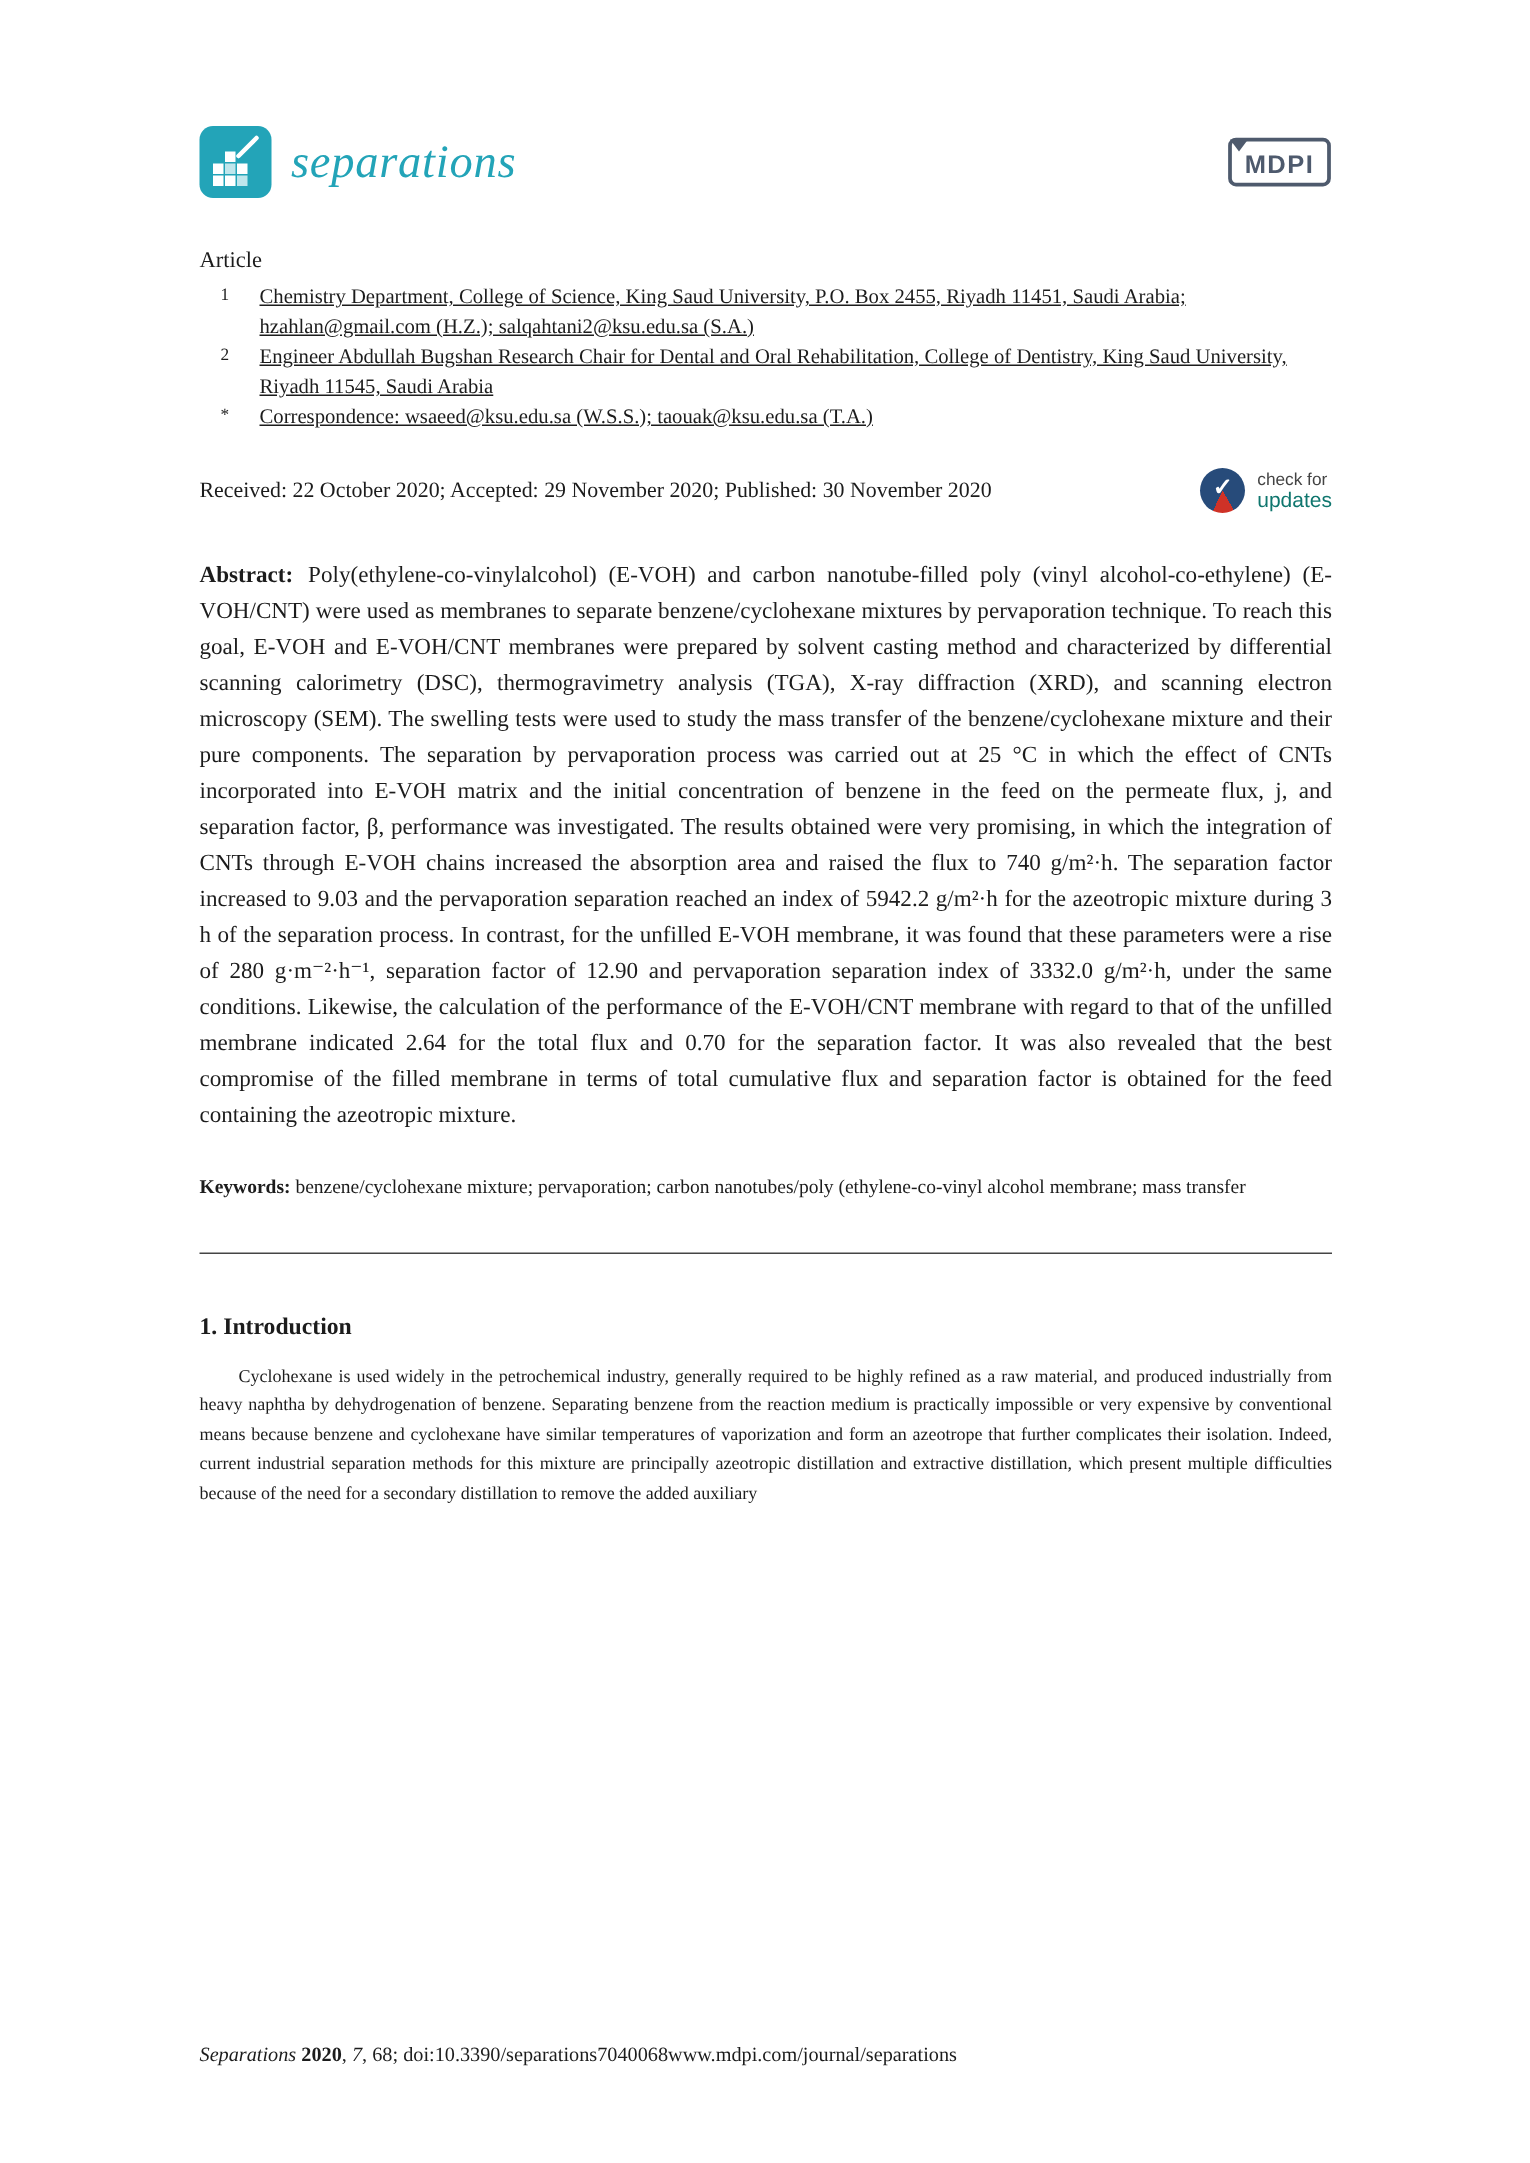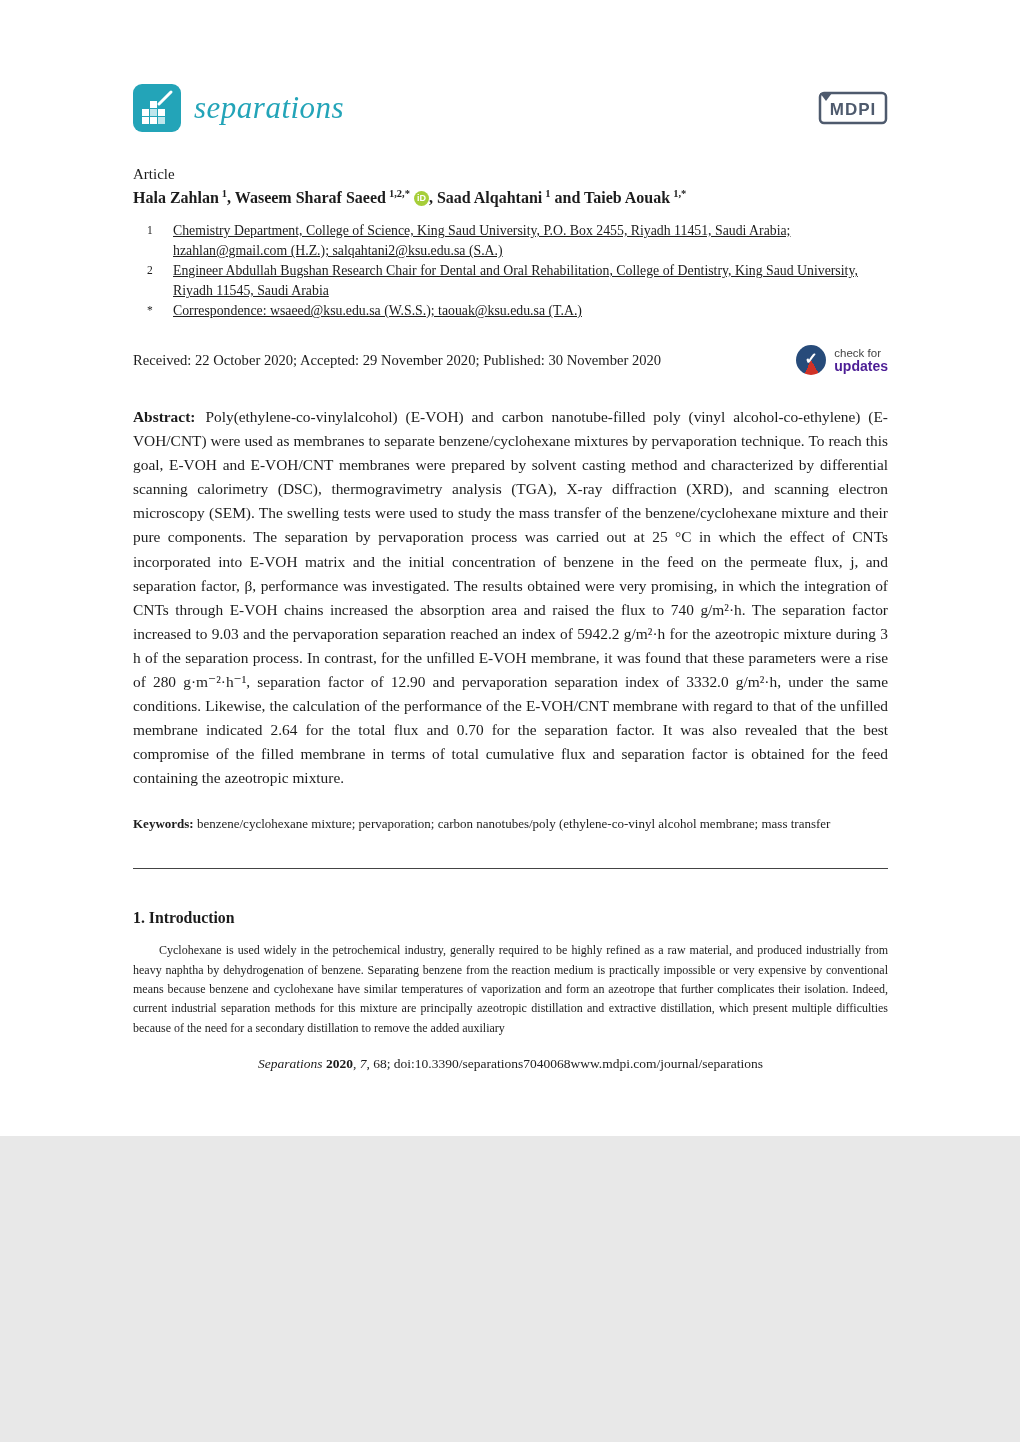--- a/index.html
+++ b/index.html
@@ -1,17 +1,17 @@
 <!DOCTYPE html>
 <html><head>
 <meta charset="utf-8">
 <style>
   html,body{margin:0;padding:0;background:#e8e8e8;}
   .page{
-    width:1020px;height:1136px;position:relative;background:#ffffff;
+    width:1020px;height:1442px;position:relative;background:#ffffff;
     box-sizing:border-box;padding:84px 132px 0 133px;
     font-family:"Liberation Serif","DejaVu Serif",serif;color:#1c1c1c;
     margin:0 auto;overflow:hidden;
   }
   
   .masthead{display:flex;justify-content:space-between;align-items:center;margin-bottom:34px;}
   .journal-logo{display:flex;align-items:center;gap:13px;}
   .logo-mark{width:48px;height:48px;border-radius:9px;background:#23a4b8;position:relative;flex:0 0 auto;}
   .journal-name{font-style:italic;color:#23a4b8;font-size:31px;letter-spacing:.5px;}
   .mdpi-badge{display:flex;align-items:flex-end;}
@@ -30,31 +30,31 @@
   .dates-row{display:flex;justify-content:space-between;align-items:center;margin:24px 0 30px 0;}
   .received{font-size:14.6px;}
   
   .crossmark{display:flex;align-items:center;gap:8px;cursor:pointer;}
   .cm-icon{width:30px;height:30px;border-radius:50%;position:relative;flex:0 0 auto;
            background:conic-gradient(from 150deg,#cf3227 0 55deg,#274b7a 55deg 360deg);}
   .cm-icon span{position:absolute;left:0;top:0;width:30px;height:28px;color:#fff;font-size:16px;
            font-weight:bold;text-align:center;line-height:28px;font-family:"Liberation Sans",sans-serif;}
   .cm-text{font-family:"Liberation Sans",sans-serif;line-height:1.05;}
   .cm-line1{font-size:11.5px;color:#444;}
-  .cm-line2{font-size:14px;font-weight:bold;color:#4c1d95;}
+  .cm-line2{font-size:14px;font-weight:normal;color:#0f766e;}
   
   .abstract{font-size:15.4px;line-height:1.56;text-align:justify;margin:0 0 24px 0;}
   .abstract b{margin-right:10px;}
   .keywords{font-size:13px;line-height:1.56;text-align:justify;margin:0 0 34px 0;}
   .rule{border:none;border-top:1px solid #444;margin:0;}
   .section-heading{font-size:15.8px;font-weight:bold;margin:40px 0 14px 0;}
   .body-para{font-size:12px;line-height:1.62;text-align:justify;text-indent:26px;margin:0;}
   
   .page-footer{position:absolute;left:133px;right:132px;bottom:64px;display:flex;
-               justify-content:center;font-size:13.5px;}
+               justify-content:flex-start;font-size:13.5px;}
   .fi{font-style:italic;}
   .fb{font-weight:bold;}
 </style>
 </head>
 <body>
 
 <div class="page">
 
   <div class="masthead">
     <div class="journal-logo">
@@ -76,21 +76,20 @@
       <svg width="70" height="36" viewBox="0 0 70 36">
         <rect x="2" y="3" width="66" height="30" rx="4" fill="none" stroke="#4e5a6d" stroke-width="2.5"></rect>
         <path d="M2 3 L14 3 L8 11 Z" fill="#4e5a6d"></path>
         <text x="35" y="25" text-anchor="middle" font-family="Liberation Sans, sans-serif" font-size="17" font-weight="bold" fill="#4e5a6d" letter-spacing="1">MDPI</text>
       </svg>
     </div>
   </div>
 
   <div class="article-type">Article</div>
 
-  <div class="authors"><span>Hala Zahlan</span><sup>1</sup><span>, </span><span>Waseem Sharaf Saeed</span><sup>1,2,*</sup><span class="orcid">iD</span><span>, </span><span>Saad Alqahtani</span><sup>1</sup><span> and </span><span>Taieb Aouak</span><sup>1,*</sup></div>
 
   <div class="affiliations">
     <div class="aff-row">
       <span class="aff-marker">1</span>
       <span class="aff-text">Chemistry Department, College of Science, King Saud University, P.O. Box 2455, Riyadh 11451, Saudi Arabia; hzahlan@gmail.com (H.Z.); salqahtani2@ksu.edu.sa (S.A.)</span>
     </div>
     <div class="aff-row">
       <span class="aff-marker">2</span>
       <span class="aff-text">Engineer Abdullah Bugshan Research Chair for Dental and Oral Rehabilitation, College of Dentistry, King Saud University, Riyadh 11545, Saudi Arabia</span>
     </div>

